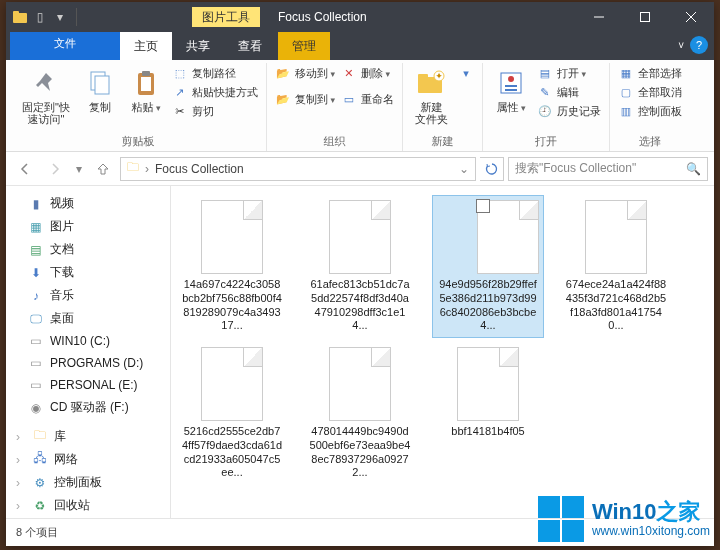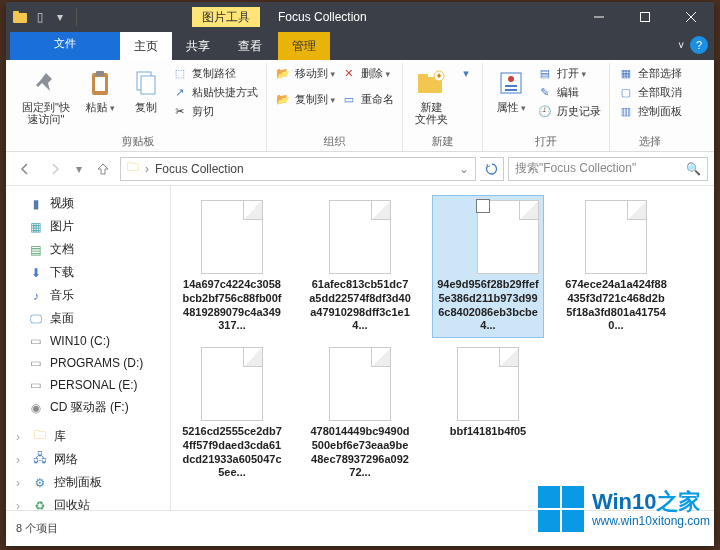--- a/index.html
+++ b/index.html
@@ -42,24 +42,24 @@
   .nav { width: 165px; border-right: 1px solid #e5e5e5; padding: 6px 4px; font-size: 12px; color: #222; overflow: hidden; }
   .nav .item { display: flex; align-items: center; gap: 6px; padding: 3px 4px 3px 18px; white-space: nowrap; }
   .nav .item .nico { width: 16px; height: 16px; display: inline-flex; align-items: center; justify-content: center; font-size: 12px; }
   .nav .gap { height: 6px; }
   .files { flex: 1; padding: 10px 6px; display: flex; flex-wrap: wrap; align-content: flex-start; gap: 6px 18px; overflow: hidden; }
   .file { width: 110px; display: flex; flex-direction: column; align-items: center; text-align: center; font-size: 11px; color: #222; padding: 4px; }
   .file.selected { background: #cde6f7; outline: 1px solid #8cc3ea; align-items: flex-end; }
   .file .thumb { width: 62px; height: 74px; background: #fff; border: 1px solid #ccc; position: relative; margin-bottom: 4px; }
   .file .thumb::before { content: ""; position: absolute; right: 0; top: 0; border-top: 18px solid #f5f5f5; border-left: 18px solid transparent; }
   .file .thumb::after { content: ""; position: absolute; right: 0; top: 0; width:18px; height:18px; border-left:1px solid #ccc; border-bottom:1px solid #ccc; background:linear-gradient(135deg,#fff 0 50%,#eee 50% 100%); }
-  .file .fname { line-height: 1.25; word-break: break-all; max-height: 60px; overflow: hidden; font-weight: bold; }
+  .file .fname { line-height: 1.25; word-break: break-all; max-height: 60px; overflow: hidden; }
   .file .check { position:absolute; left:-2px; top:-2px; width:14px;height:14px;border:1px solid #777;background:#fff;}
-  .status { height: 36px; border-top: 1px solid #e5e5e5; font-size: 11px; color: #444; display: flex; align-items: center; padding: 0 10px; }
-  .watermark { position: absolute; right: 10px; bottom: 18px; display: flex; align-items: center; gap: 8px; color: #0a6fb8; font-weight: bold; }
+  .status { height: 28px; border-top: 1px solid #e5e5e5; font-size: 11px; color: #444; display: flex; align-items: center; padding: 0 10px; }
+  .watermark { position: absolute; right: 10px; bottom: 8px; display: flex; align-items: center; gap: 8px; color: #0a6fb8; font-weight: bold; }
   .watermark .logo { width: 46px; height: 46px; display: grid; grid-template-columns: 1fr 1fr; grid-template-rows: 1fr 1fr; gap: 2px; }
   .watermark .logo div { background: #0a9ae5; }
   .watermark .txt { display:flex; flex-direction:column; line-height:1.1;}
   .watermark .big { font-size: 22px; color:#0a6fb8;}
   .watermark .big b{ color:#0a9ae5;}
   .watermark .url { font-size: 12px; color:#0a6fb8; font-weight:normal;text-align:center;}
   svg { display: block; }
   .dropcaret::after{content:" ▾"; font-size:9px; color:#666;}
 </style>
 </head>
@@ -121,35 +121,35 @@
               <svg width="28" height="28">
                 <path d="M14 4 L20 10 L16 14 L18 22 L10 14 L6 18 L4 16 L8 12 Z" fill="#8a8f98"></path>
               </svg>
             </span>
           <span style="white-space:pre-line">固定到"快
 速访问"</span>
         </div>
         <div class="bigbtn">
           <span class="ic">
               <svg width="28" height="28">
+                <rect x="5" y="3" width="14" height="18" fill="#fff" stroke="#7aa9d6"></rect>
+                <rect x="9" y="7" width="14" height="18" fill="#fff" stroke="#7aa9d6"></rect>
+              </svg>
+            </span>
+          <span>复制</span>
+        </div>
+        <div class="bigbtn">
+          <span class="ic">
+              <svg width="28" height="28">
                 <rect x="6" y="4" width="16" height="22" rx="2" fill="#c98b4a"></rect>
                 <rect x="9" y="8" width="10" height="14" fill="#fff"></rect>
                 <rect x="10" y="2" width="8" height="5" rx="1" fill="#888"></rect>
               </svg>
             </span>
           <span class="dropcaret">粘贴</span>
-        </div>
-        <div class="bigbtn">
-          <span class="ic">
-              <svg width="28" height="28">
-                <rect x="5" y="3" width="14" height="18" fill="#fff" stroke="#7aa9d6"></rect>
-                <rect x="9" y="7" width="14" height="18" fill="#fff" stroke="#7aa9d6"></rect>
-              </svg>
-            </span>
-          <span>复制</span>
         </div>
         <div class="smallcol">
           <div class="smallitem">
               <span class="si" style="color:#4a7dc9">⬚</span>
               <span>复制路径</span>
             </div>
           <div class="smallitem">
               <span class="si" style="color:#4a7dc9">↗</span>
               <span>粘贴快捷方式</span>
             </div>

